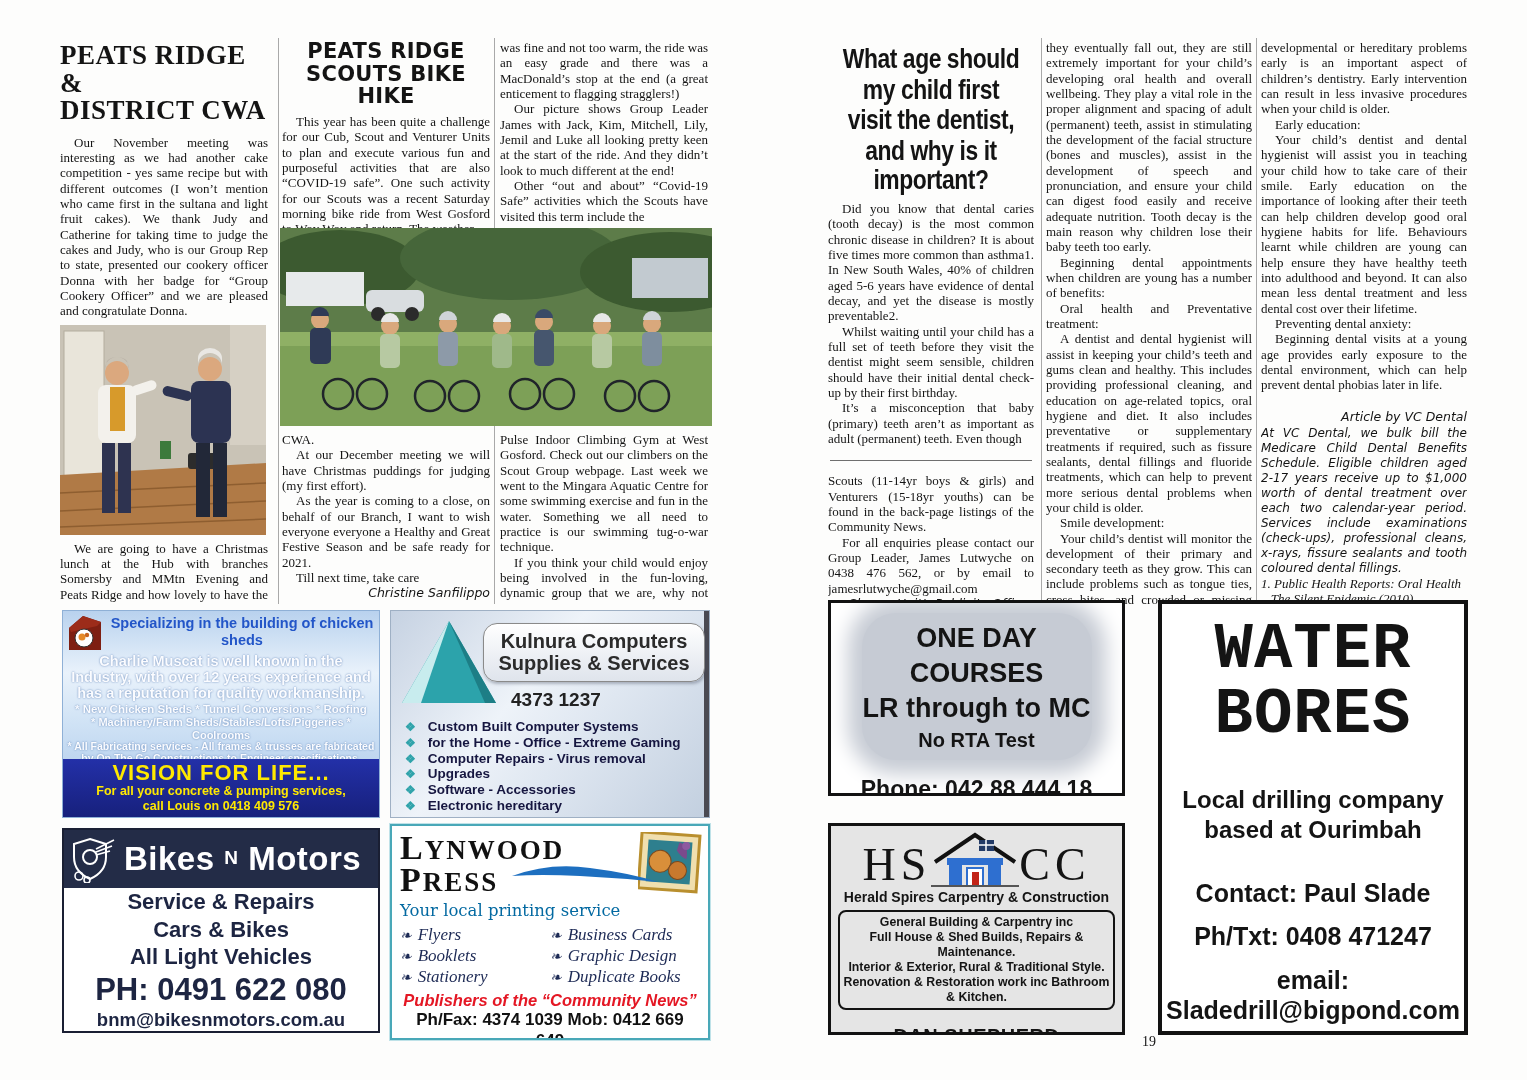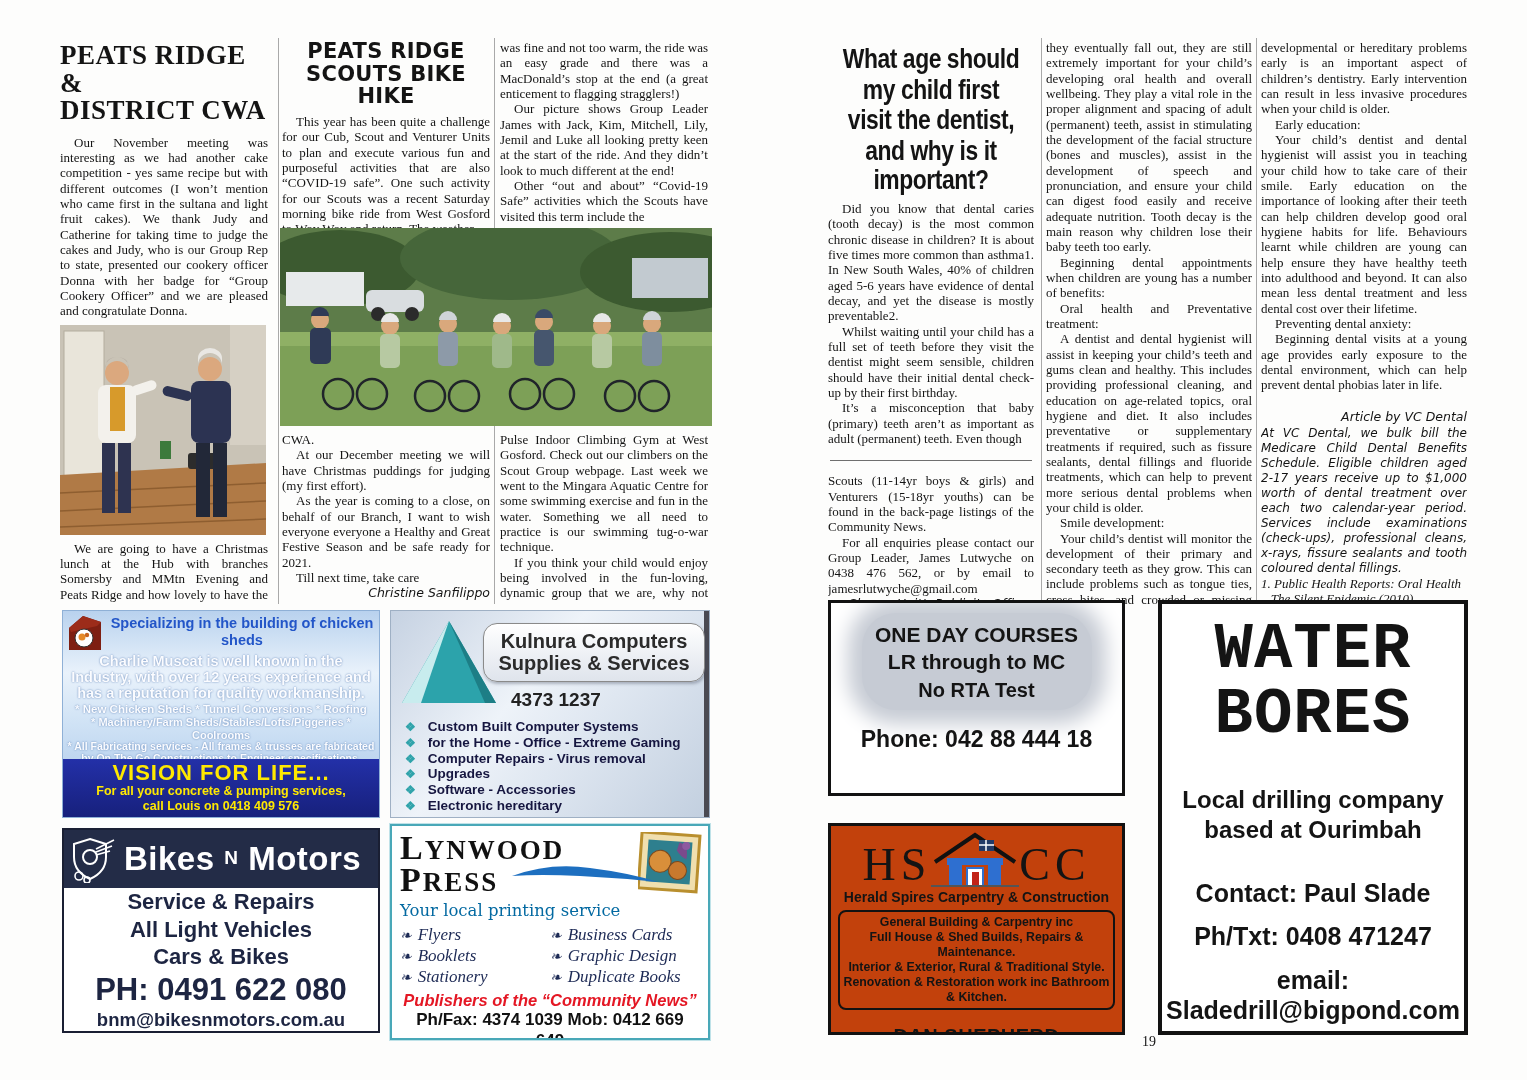--- a/index.html
+++ b/index.html
@@ -76,25 +76,25 @@
   #adLYN .svc{display:flex;}
   #adLYN .svc .c{width:50%;}
   #adLYN .it{font-family:"Liberation Serif",serif;font-style:italic;font-size:17px;color:#1d2a55;line-height:1.25;}
   #adLYN .it .lb{color:#1d2a55;font-size:14px;margin-right:6px;}
   #adLYN .pub{color:#e41724;font-family:"Liberation Sans",sans-serif;font-weight:bold;font-style:italic;font-size:16.5px;text-align:center;margin-top:4px;}
   #adLYN .pf{font-family:"Liberation Sans",sans-serif;font-weight:bold;font-size:17px;text-align:center;color:#111;line-height:1.2;}
   
   #adTRK{left:2px;top:562px;width:297px;height:196px;border:3px solid #121212;background:#fff;text-align:center;}
   #adTRK .tt{font-family:"Liberation Serif",serif;font-weight:bold;font-size:28px;letter-spacing:2px;margin-top:6px;}
   #adTRK .blob{margin:10px auto 0 auto;width:230px;border-radius:34px;background:#c6cbd4;box-shadow:0 0 20px 14px #c6cbd4;padding:8px 0 6px 0;}
-  #adTRK .g1{font-family:"Liberation Sans",sans-serif;font-weight:bold;font-size:21px;line-height:1.3;}
+  #adTRK .g1{font-family:"Liberation Sans",sans-serif;font-weight:bold;font-size:27px;line-height:1.3;}
   #adTRK .g3{font-family:"Liberation Sans",sans-serif;font-weight:bold;font-size:20px;line-height:1.4;}
   #adTRK .ph{font-family:"Liberation Sans",sans-serif;font-weight:bold;font-size:23px;margin-top:16px;}
   
-  #adHSC{left:2px;top:785px;width:297px;height:212px;border:3px solid #121212;background:#c2410c;text-align:center;}
+  #adHSC{left:2px;top:785px;width:297px;height:212px;border:3px solid #121212;background:#e5e5e5;text-align:center;}
   #adHSC .logo{display:flex;justify-content:center;align-items:flex-end;height:60px;margin-top:2px;}
   #adHSC .ls{font-family:"Liberation Serif",serif;font-size:46px;letter-spacing:5px;line-height:1;}
   #adHSC .sub{font-family:"Liberation Sans",sans-serif;font-weight:bold;font-size:14px;margin-top:1px;}
   #adHSC .box{border:2px solid #121212;border-radius:8px;margin:5px 7px 0 7px;padding:3px 2px;}
   #adHSC .bl{font-family:"Liberation Sans",sans-serif;font-weight:bold;font-size:12.3px;line-height:1.22;}
   #adHSC .nm{font-family:"Liberation Sans",sans-serif;font-weight:bold;font-size:20px;margin-top:15px;letter-spacing:.5px;}
   
   #adWTR{left:332px;top:562px;width:310px;height:435px;border:4px solid #121212;background:#fff;text-align:center;}
   #adWTR .w1{font-family:Liberation Mono, monospace;font-weight:bold;font-size:64px;line-height:1.02;letter-spacing:1px;margin-top:14px;}
   #adWTR .w1 span{display:block;}
@@ -279,22 +279,22 @@
         <path d="M20 4 L36 9 V22 C36 33 29 40 20 44 C11 40 4 33 4 22 V9 Z" fill="none" stroke="#fff" stroke-width="2"></path>
         <circle cx="20" cy="22" r="7" fill="none" stroke="#fff" stroke-width="2"></circle>
         <path d="M26 14 L44 5 M26 17 L42 11 M26 20 L40 16" stroke="#fff" stroke-width="1.6"></path>
         <circle cx="9" cy="41" r="4" fill="none" stroke="#fff" stroke-width="1.6"></circle>
         <circle cx="17" cy="45" r="3" fill="none" stroke="#fff" stroke-width="1.6"></circle>
       </svg>
       <div class="bt"><span>Bikes</span> <span class="nsm">N</span> <span>Motors</span></div>
     </div>
     <div class="bd">
       <div class="l1">Service &amp; Repairs</div>
+      <div class="l1">Cars &amp; Bikes</div>
       <div class="l1">All Light Vehicles</div>
-      <div class="l1">Cars &amp; Bikes</div>
       <div class="ph">PH: 0491 622 080</div>
       <div class="em">bnm@bikesnmotors.com.au</div>
       <div class="ad1">1154 George Downes Dr, Behind Jerrys’</div>
     </div>
   </div>
 
   <div class="ad" id="adLYN">
     <svg class="decor" width="64" height="62" viewBox="0 0 64 62">
       <g transform="rotate(4 32 31)">
         <rect x="2" y="2" width="58" height="56" fill="#f0dfae" stroke="#b98f2e" stroke-width="3"></rect>

